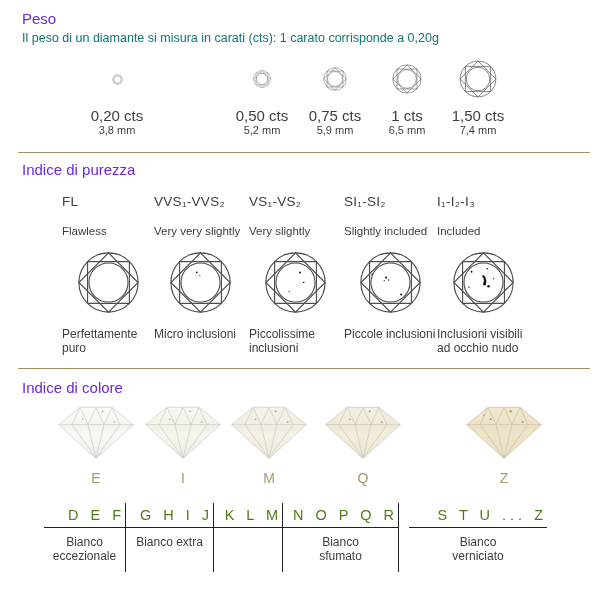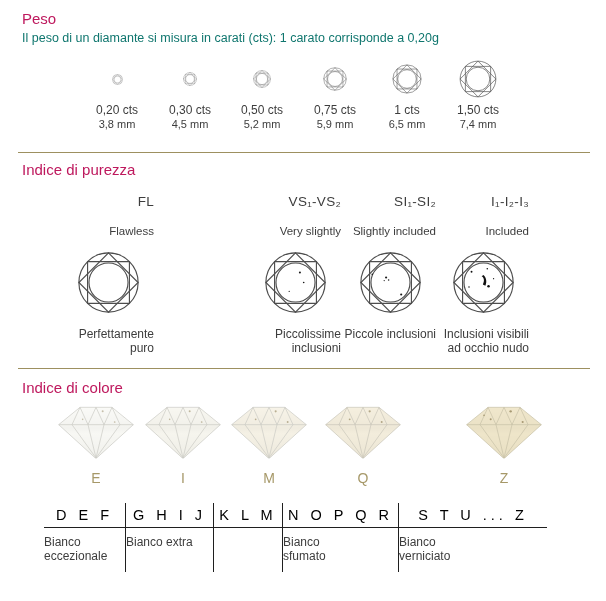--- a/index.html
+++ b/index.html
@@ -1,53 +1,53 @@
 <!DOCTYPE html>
 <html><head>
 <meta charset="utf-8">
 <style>
   html,body { margin:0; padding:0; background:#ffffff; }
   .page {
     position:relative; width:606px; height:601px; background:#ffffff;
     font-family:"Liberation Sans","DejaVu Sans",sans-serif; color:#3d3d3d;
     overflow:hidden;
   }
-  .section-title { position:absolute; left:22px; font-size:15px; color:#be185d; }
+  .section-title { position:absolute; left:22px; font-size:15px; color:#6d28d9; }
   .peso-subtitle { position:absolute; left:22px; top:31px; font-size:12.5px; color:#0f766e; }
   .rule { position:absolute; left:18px; width:572px; height:1px; background:#9d9060; }
 
   
   .peso-col { position:absolute; top:55px; width:80px; text-align:center; }
   .gem-box { height:48px; display:flex; align-items:center; justify-content:center; }
-  .peso-cts { margin-top:0; font-size:12px; line-height:14px; }
+  .peso-cts { margin-top:6px; font-size:15px; line-height:14px; }
   .peso-mm  { font-size:11px; line-height:14px; }
 
   
-  .pur-col { position:absolute; top:194px; width:92px; text-align:right; }
+  .pur-col { position:absolute; top:194px; width:92px; text-align:left; }
   .pur-grade { font-size:13.5px; letter-spacing:0.3px; }
   .pur-en { margin-top:16px; font-size:11.5px; white-space:nowrap; }
   .pur-gembox { margin-top:13px; height:64px; display:flex; align-items:center; justify-content:center; }
   .pur-desc { margin-top:13px; font-size:12px; line-height:14px; }
 
   
   .col-col { position:absolute; top:402px; width:90px; text-align:center; }
   .col-letter { margin-top:8px; font-size:14px; color:#a69868; }
 
   
   .scale-table { position:absolute; left:44px; top:503px; width:503px; display:flex; }
   .scale-col { box-sizing:border-box; border-left:1px solid #1f1f1f; }
   .scale-col:first-child { border-left:none; }
   .scale-c0 { width:81px; } .scale-c1 { width:88px; } .scale-c2 { width:69px; }
-  .scale-c3 { width:116px; } .scale-c4 { width:149px; }
+  .scale-c3 { width:116px; } .scale-c4 { width:149px;padding-left:10px; }
   .scale-letters {
     height:24px; line-height:24px; border-bottom:1px solid #1f1f1f;
-    font-size:14.5px; letter-spacing:4px; text-align:center; white-space:nowrap;
-    color:#000000;
+    font-size:14.5px; letter-spacing:4px; text-align:right; white-space:nowrap;
+    color:#4d7c0f;
   }
-  .scale-label { padding:7px 0 9px 0; font-size:12px; line-height:14px; }
+  .scale-label { padding:7px 0 9px 0; font-size:12px; line-height:14px; text-align:center; }
   .scale-label span { display:inline-block; max-width:74px; }
 
   svg { display:block; }
   .gem-top g.lines { stroke:#4d4d4d; }
 </style>
 </head>
 <body>
 
 <svg width="0" height="0" style="position:absolute" aria-hidden="true">
   <defs>
@@ -73,34 +73,20 @@
             <circle cx="50" cy="50" r="31"></circle>
           <polygon points="50,3 97,50 50,97 3,50"></polygon>
           <polygon points="16.8,16.8 83.2,16.8 83.2,83.2 16.8,83.2"></polygon>
         </g>
       </svg>
     </div>
     <div class="peso-cts">0,20 cts</div>
     <div class="peso-mm">3,8 mm</div>
   </div>
 
-  <div class="peso-col" style="left:150px">
-    <div class="gem-box">
-      <svg class="gem-top" viewBox="0 0 100 100" width="14" height="14">
-        <g class="lines" fill="none" stroke-width="1.8">
-          <circle cx="50" cy="50" r="47"></circle>
-            <circle cx="50" cy="50" r="31"></circle>
-          <polygon points="50,3 97,50 50,97 3,50"></polygon>
-          <polygon points="16.8,16.8 83.2,16.8 83.2,83.2 16.8,83.2"></polygon>
-        </g>
-      </svg>
-    </div>
-    <div class="peso-cts">0,30 cts</div>
-    <div class="peso-mm">4,5 mm</div>
-  </div>
 
   <div class="peso-col" style="left:222px">
     <div class="gem-box">
       <svg class="gem-top" viewBox="0 0 100 100" width="18" height="18">
         <g class="lines" fill="none" stroke-width="1.8">
           <circle cx="50" cy="50" r="47"></circle>
             <circle cx="50" cy="50" r="31"></circle>
           <polygon points="50,3 97,50 50,97 3,50"></polygon>
           <polygon points="16.8,16.8 83.2,16.8 83.2,83.2 16.8,83.2"></polygon>
         </g>
@@ -168,20 +154,39 @@
           <circle cx="50" cy="50" r="47"></circle>
             <circle cx="50" cy="50" r="31"></circle>
           <polygon points="50,3 97,50 50,97 3,50"></polygon>
           <polygon points="16.8,16.8 83.2,16.8 83.2,83.2 16.8,83.2"></polygon>
         </g>
       </svg>
     </div>
     <div class="pur-desc">Perfettamente puro</div>
   </div>
 
+  <div class="pur-col" style="left:154px">
+    <div class="pur-grade">VVS₁-VVS₂</div>
+    <div class="pur-en">Very very slightly</div>
+    <div class="pur-gembox">
+      <svg class="gem-top" viewBox="0 0 100 100" width="63" height="63">
+        <g class="lines" fill="none" stroke-width="1.8">
+          <circle cx="50" cy="50" r="47"></circle>
+            <circle cx="50" cy="50" r="31"></circle>
+          <polygon points="50,3 97,50 50,97 3,50"></polygon>
+          <polygon points="16.8,16.8 83.2,16.8 83.2,83.2 16.8,83.2"></polygon>
+        </g>
+        <g fill="#1a1a1a">
+          <circle cx="44" cy="34" r="1.4"></circle>
+            <circle cx="49" cy="39" r="1"></circle>
+        </g>
+      </svg>
+    </div>
+    <div class="pur-desc">Micro inclusioni</div>
+  </div>
 
   <div class="pur-col" style="left:249px">
     <div class="pur-grade">VS₁-VS₂</div>
     <div class="pur-en">Very slightly</div>
     <div class="pur-gembox">
       <svg class="gem-top" viewBox="0 0 100 100" width="63" height="63">
         <g class="lines" fill="none" stroke-width="1.8">
           <circle cx="50" cy="50" r="47"></circle>
             <circle cx="50" cy="50" r="31"></circle>
           <polygon points="50,3 97,50 50,97 3,50"></polygon>

